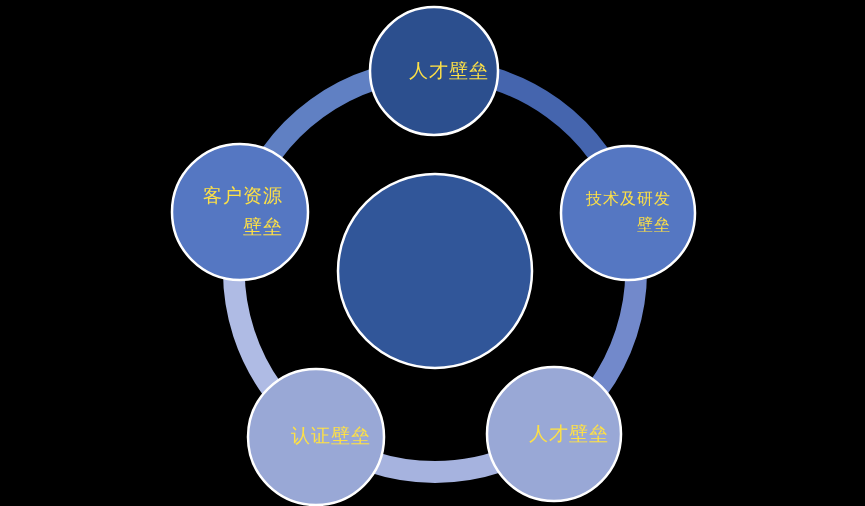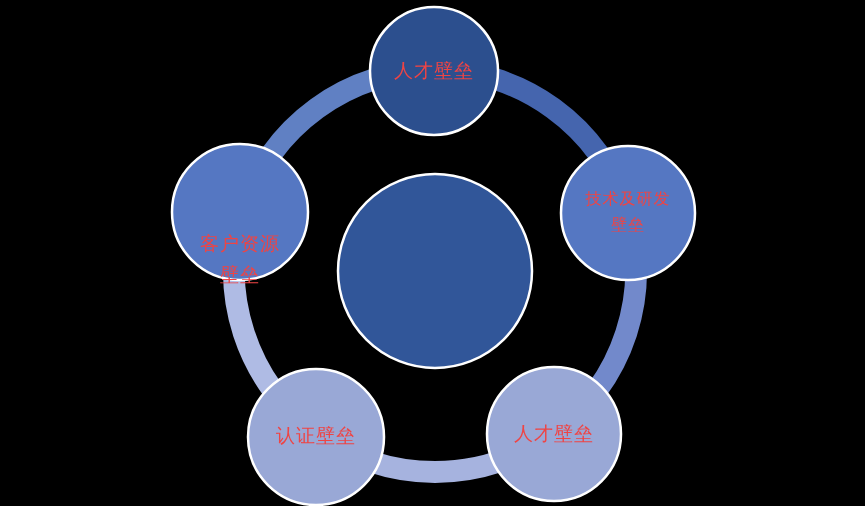--- a/index.html
+++ b/index.html
@@ -16,22 +16,22 @@
     font-family: "Liberation Sans", "DejaVu Sans", sans-serif;
   }
   .ring-svg {
     position: absolute;
     left: 0;
     top: 0;
   }
   .node-label {
     position: absolute;
     transform: translate(-50%, -50%);
-    text-align: center;
-    color: #ef4444;
+    text-align: right;
+    color: #fde047;
     line-height: 1.65;
     letter-spacing: 1px;
     user-select: none;
   }
   .label-center {
     left: 435px;
     top: 271px;
     width: 138px;
     font-size: 20px;
   }
@@ -57,21 +57,20 @@
     left: 316px;
     top: 436px;
     width: 110px;
     font-size: 19px;
   }
   .label-left {
     left: 240px;
     top: 211px;
     width: 86px;
     font-size: 19px;
-    margin-top: 48px;
   }
 </style>
 </head>
 <body>
 
 <div class="canvas">
 
   <svg class="ring-svg" width="865" height="506" viewBox="0 0 865 506">
 
     <g fill="none" stroke-width="22">

